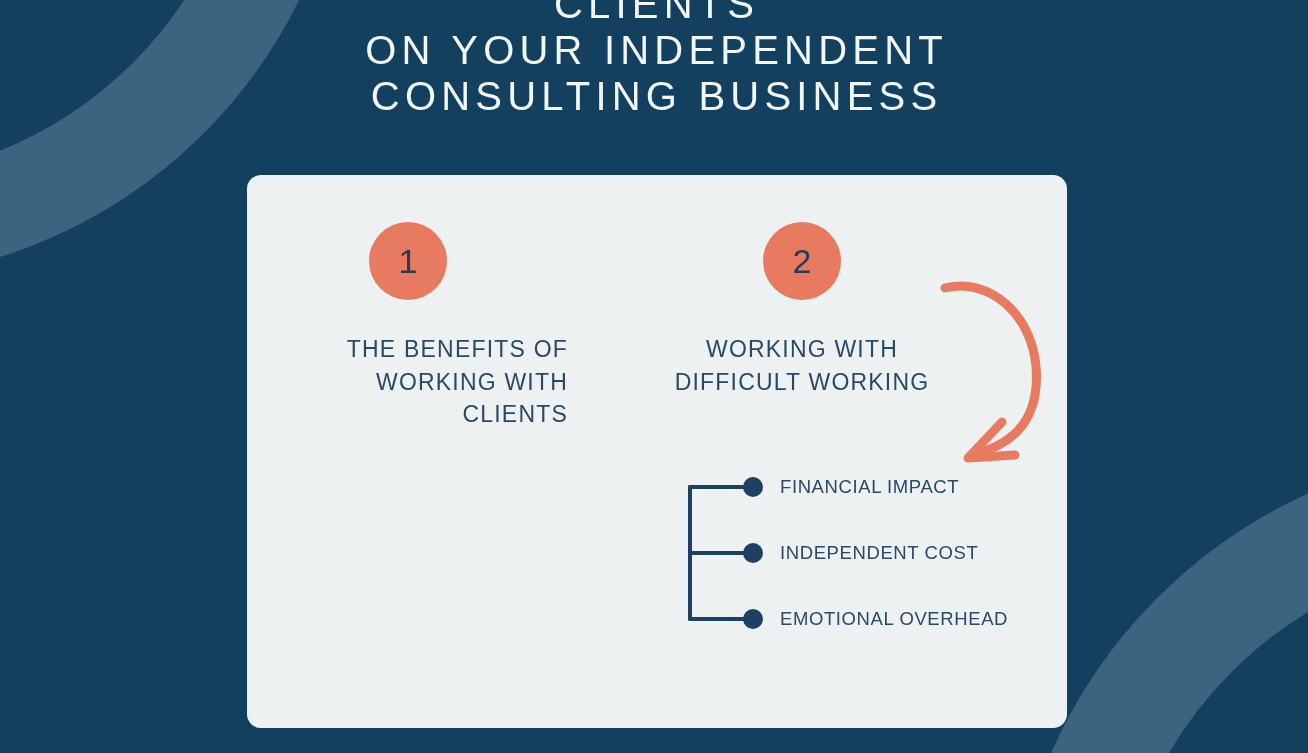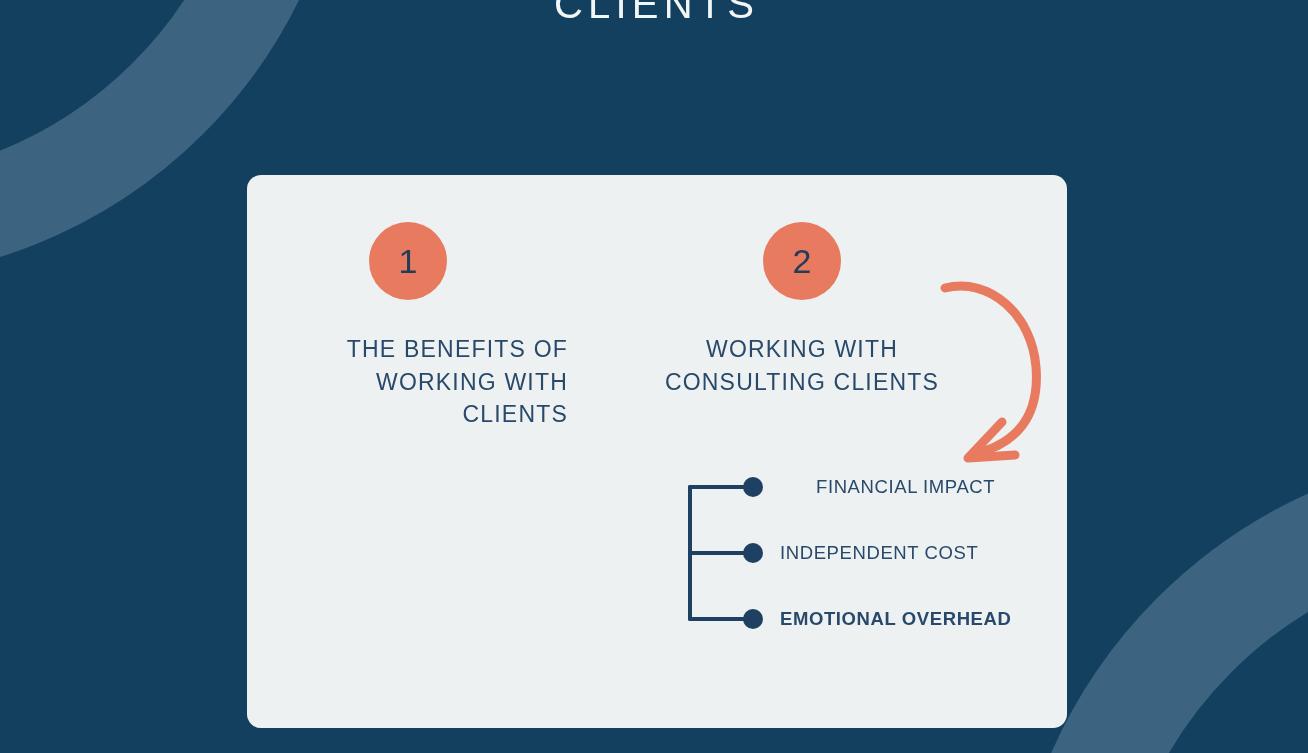--- a/index.html
+++ b/index.html
@@ -43,53 +43,55 @@
   .bracket-v{left:441px;top:310px;width:4px;height:136px;}
   .bracket-h{left:441px;width:63px;height:4px;}
   .bh-1{top:310px;} .bh-2{top:376px;} .bh-3{top:442px;}
   .dot{position:absolute;left:496px;width:20px;height:20px;border-radius:50%;background:#1D4063;}
   .dot-1{top:302px;} .dot-2{top:368px;} .dot-3{top:434px;}
 
   .item-label{
     position:absolute;left:533px;height:24px;line-height:24px;
     color:#29496B;font-size:18.5px;letter-spacing:0.6px;font-weight:500;white-space:nowrap;
   }
-  .il-1{top:300px;margin-left:36px;} .il-2{top:366px;} .il-3{top:432px;font-weight:bold;}
+  .il-1{top:300px;} .il-2{top:366px;} .il-3{top:432px;}
 </style>
 </head>
 <body>
 
 <div class="stage">
 
   <svg class="deco-svg" viewBox="0 0 1308 753">
     <circle cx="-150" cy="-220" r="450" fill="none" stroke="#3C6380" stroke-width="100"></circle>
     <circle cx="1520" cy="960" r="460" fill="none" stroke="#3C6380" stroke-width="105"></circle>
   </svg>
 
   <div class="title">
     <div class="t-line">CLIENTS</div>
+    <div class="t-line">ON YOUR INDEPENDENT</div>
+    <div class="t-line">CONSULTING BUSINESS</div>
   </div>
 
   <div class="card">
 
     <div class="badge badge-1">
       <span>1</span>
     </div>
     <div class="heading heading-1">
       <div class="h-line">THE BENEFITS OF</div>
       <div class="h-line">WORKING WITH</div>
       <div class="h-line">CLIENTS</div>
     </div>
 
     <div class="badge badge-2">
       <span>2</span>
     </div>
     <div class="heading heading-2">
       <div class="h-line">WORKING WITH</div>
-      <div class="h-line">CONSULTING CLIENTS</div>
+      <div class="h-line">DIFFICULT WORKING</div>
     </div>
 
     <svg class="arrow-svg" viewBox="0 0 140 200">
       <path d="M 25 13 C 70 2 112 40 116 92 C 120 142 96 169 54 179" fill="none" stroke="#E87A5F" stroke-width="9" stroke-linecap="round"></path>
       <path d="M 82 147 L 48 183 L 95 180" fill="none" stroke="#E87A5F" stroke-width="9" stroke-linecap="round" stroke-linejoin="round"></path>
     </svg>
 
     <div class="bracket-line bracket-v"></div>
     <div class="bracket-line bracket-h bh-1"></div>
     <div class="bracket-line bracket-h bh-2"></div>

